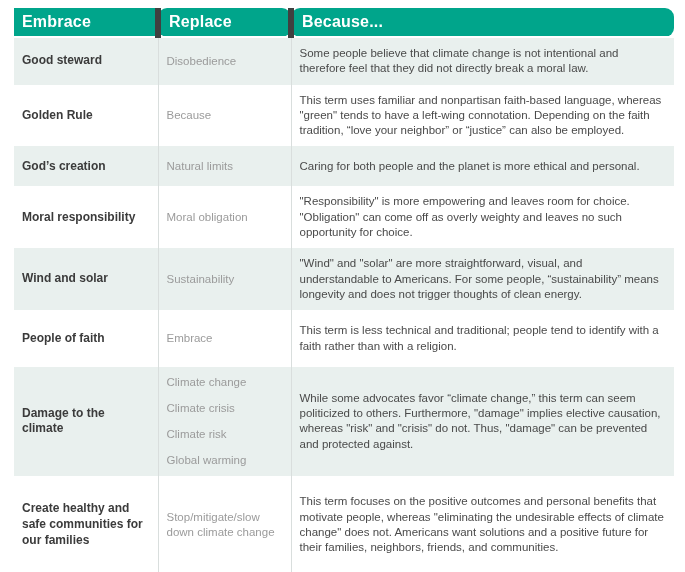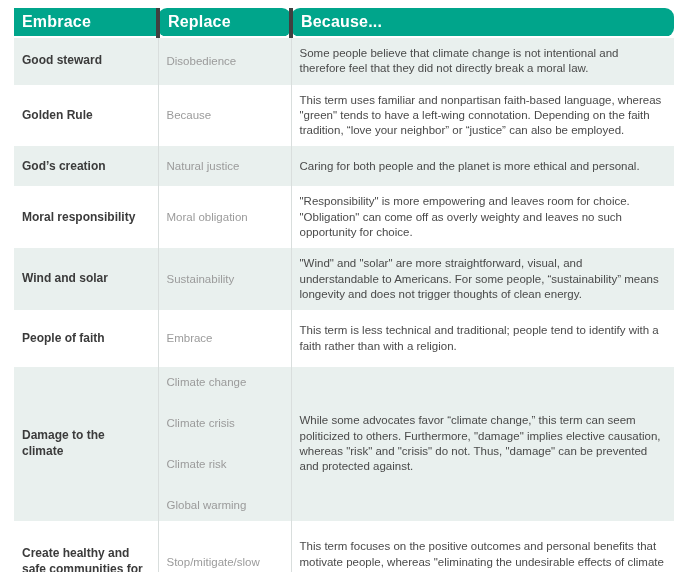--- a/index.html
+++ b/index.html
@@ -33,21 +33,21 @@
     background: var(--header-bg, #00A58B);
     color: var(--header-text, #ffffff);
     font-size: 16px;
     font-weight: bold;
     text-align: left;
     height: 28px;
     padding: 0 8px;
     letter-spacing: 0.2px;
     border-bottom: 2px solid #ffffff;
   }
-  thead th + th { border-left: 4px solid #404040; border-radius: 9px; }
+  thead th + th { border-left: 6px solid #404040; border-radius: 9px; }
 
   tbody td {
     padding: 8px 10px 8px 8px;
     vertical-align: middle;
     background: var(--row-white-bg, #ffffff);
   }
   tbody td + td { border-left: 1px solid #d9dedd; }
   tbody tr:nth-child(odd) td { background: var(--row-shaded-bg, #E9F0EE); }
 
   tbody tr:nth-child(1) { height: 44px; }
@@ -69,21 +69,21 @@
   td.c-replace {
     font-size: 11.5px;
     color: var(--replace-text, #9B9B9B);
     line-height: 1.3;
   }
   td.c-because {
     font-size: 11.5px;
     color: var(--because-text, #4A4A4A);
     line-height: 1.33;
   }
-  .replace-item + .replace-item { margin-top: 26px; }
+  .replace-item + .replace-item { margin-top: 11px; }
 </style>
 </head>
 <body>
 
 <div class="table-wrap">
   <table class="ERB">
     <colgroup>
       <col class="col-embrace">
       <col class="col-replace">
       <col class="col-because">
@@ -106,21 +106,21 @@
       <tr>
         <td class="c-embrace">Golden Rule</td>
         <td class="c-replace">
           <div class="replace-item">Because</div>
         </td>
         <td class="c-because">This term uses familiar and nonpartisan faith-based language, whereas "green" tends to have a left-wing connotation. Depending on the faith tradition, “love your neighbor” or “justice” can also be employed.</td>
       </tr>
       <tr>
         <td class="c-embrace">God’s creation</td>
         <td class="c-replace">
-          <div class="replace-item">Natural justice</div>
+          <div class="replace-item">Natural limits</div>
         </td>
         <td class="c-because">Caring for both people and the planet is more ethical and personal.</td>
       </tr>
       <tr>
         <td class="c-embrace">Moral responsibility</td>
         <td class="c-replace">
           <div class="replace-item">Moral obligation</div>
         </td>
         <td class="c-because">"Responsibility" is more empowering and leaves room for choice. "Obligation" can come off as overly weighty and leaves no such opportunity for choice.</td>
       </tr>

